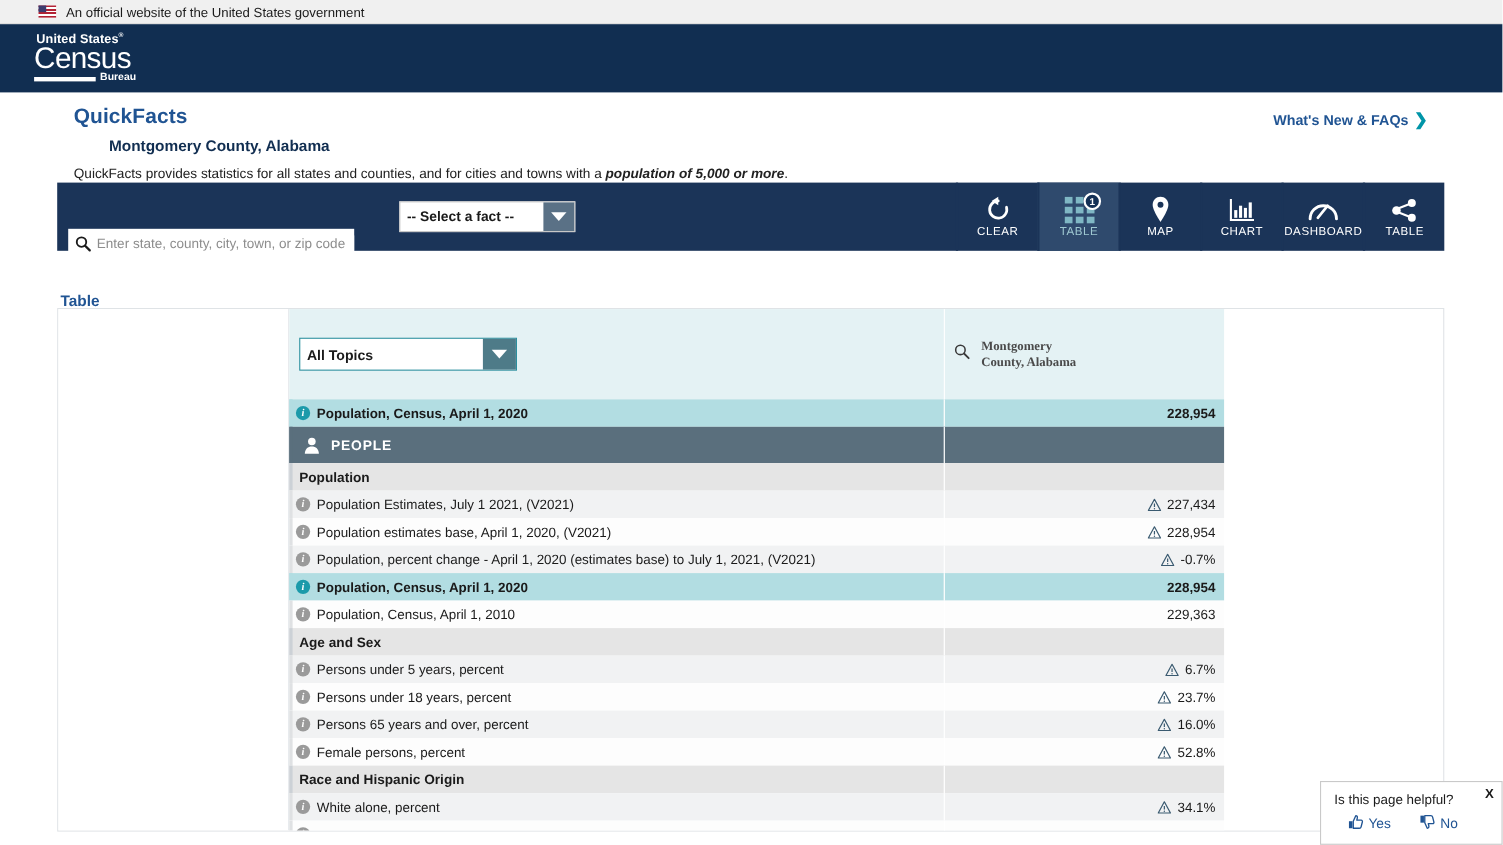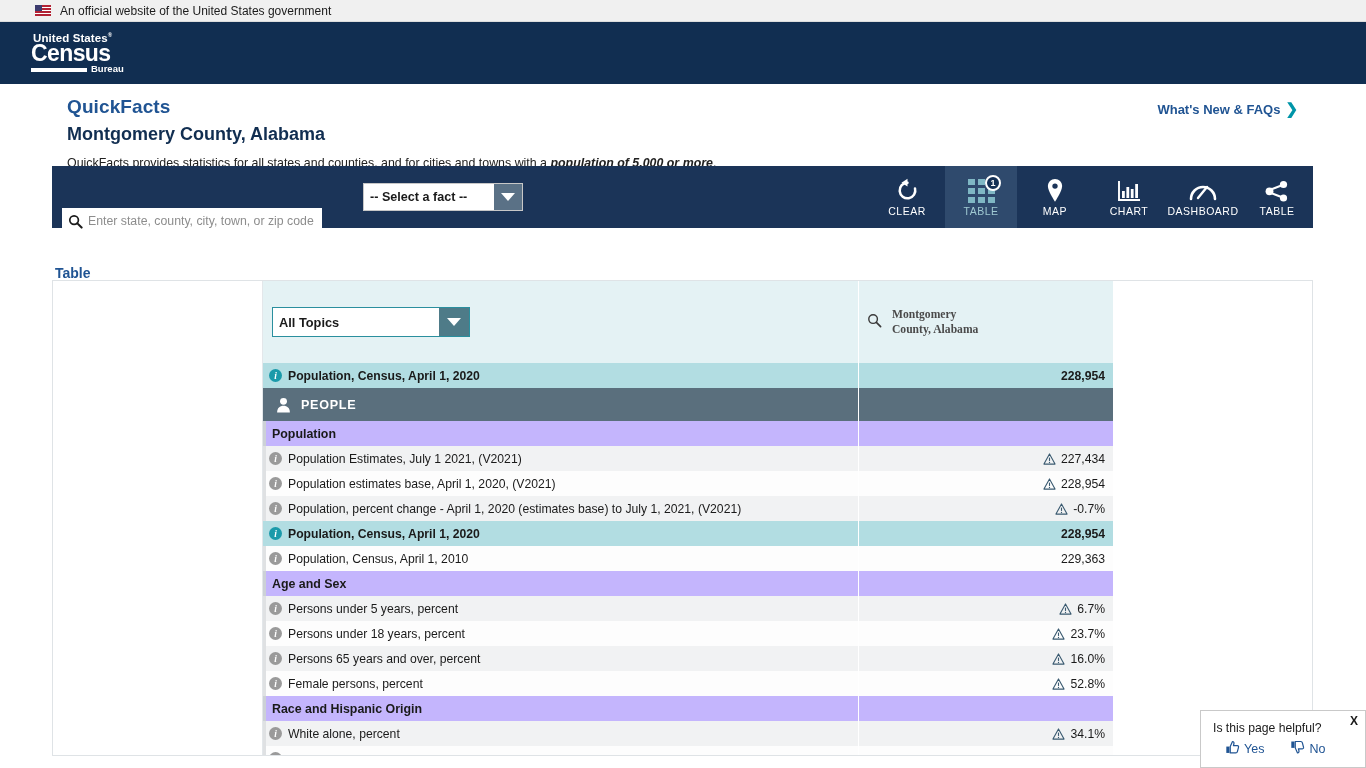--- a/index.html
+++ b/index.html
@@ -49,42 +49,43 @@
     align-items: center;
     padding-left: 31px;
   }
   .census-logo { color: #fff; line-height: 1; user-select: none; }
   .census-logo .l1 {
     font-size: 11.5px; font-weight: bold;
     letter-spacing: .1px; margin-left: 2px;
   }
   .census-logo .l1 sup { font-size: 6px; vertical-align: super; }
   .census-logo .l2 {
-    font-size: 23px; font-weight: bold;
+    font-size: 27px; font-weight: normal;
     letter-spacing: -0.6px; margin-top: -2px;
   }
   .census-logo .l3 {
     display: flex; align-items: flex-end;
     gap: 4px; margin-top: -1px;
   }
   .census-logo .l3 .bar {
     width: 56px; height: 4px; background: #fff;
     margin-bottom: 2px;
   }
   .census-logo .l3 .bureau { font-size: 9.5px; font-weight: bold; }
 
   
   .title-wrap { position: relative; padding: 12px 0 0 67px; }
   .qf-title {
     font-size: 19px; font-weight: bold; color: #205493;
     letter-spacing: .1px;
   }
   .qf-sub {
-    font-size: 18px; font-weight: bold; color: #112e51;
+    font-size: 14px; font-weight: bold; color: #112e51;
     margin-top: 6px;
+    margin-left: 32px;
   }
   .qf-desc {
     font-size: 12.4px; color: #212121;
     margin-top: 11px;
   }
   .qf-desc i { font-style: italic; font-weight: bold; }
   .whats-new {
     position: absolute; right: 68px; top: 16px;
     font-size: 13px; font-weight: bold; color: #205493;
     text-decoration: none; white-space: nowrap;
@@ -251,21 +252,21 @@
   .row.section-people { height: 33px; }
   .row.section-people .c-label,
   .row.section-people .c-val { background: #5a6f7d; }
   .row.section-people .c-label {
     color: #fff; font-weight: bold; font-size: 12.6px;
     letter-spacing: .7px; gap: 10px; padding-left: 10px;
     border-left-color: #5a6f7d;
   }
   .row.subhead { height: 25px; }
   .row.subhead .c-label,
-  .row.subhead .c-val { background: #c4b5fd; }
+  .row.subhead .c-val { background: #e5e5e5; }
   .row.subhead .c-label {
     font-weight: bold; font-size: 12.4px; color: #1a1a1a;
     padding-left: 6px; border-left-color: #ccd1d6;
   }
 
   .info-dot {
     width: 13px; height: 13px; border-radius: 50%;
     background: #9a9a9a; color: #fff;
     font-size: 9.5px; font-weight: bold; font-style: italic;
     display: flex; align-items: center; justify-content: center;

